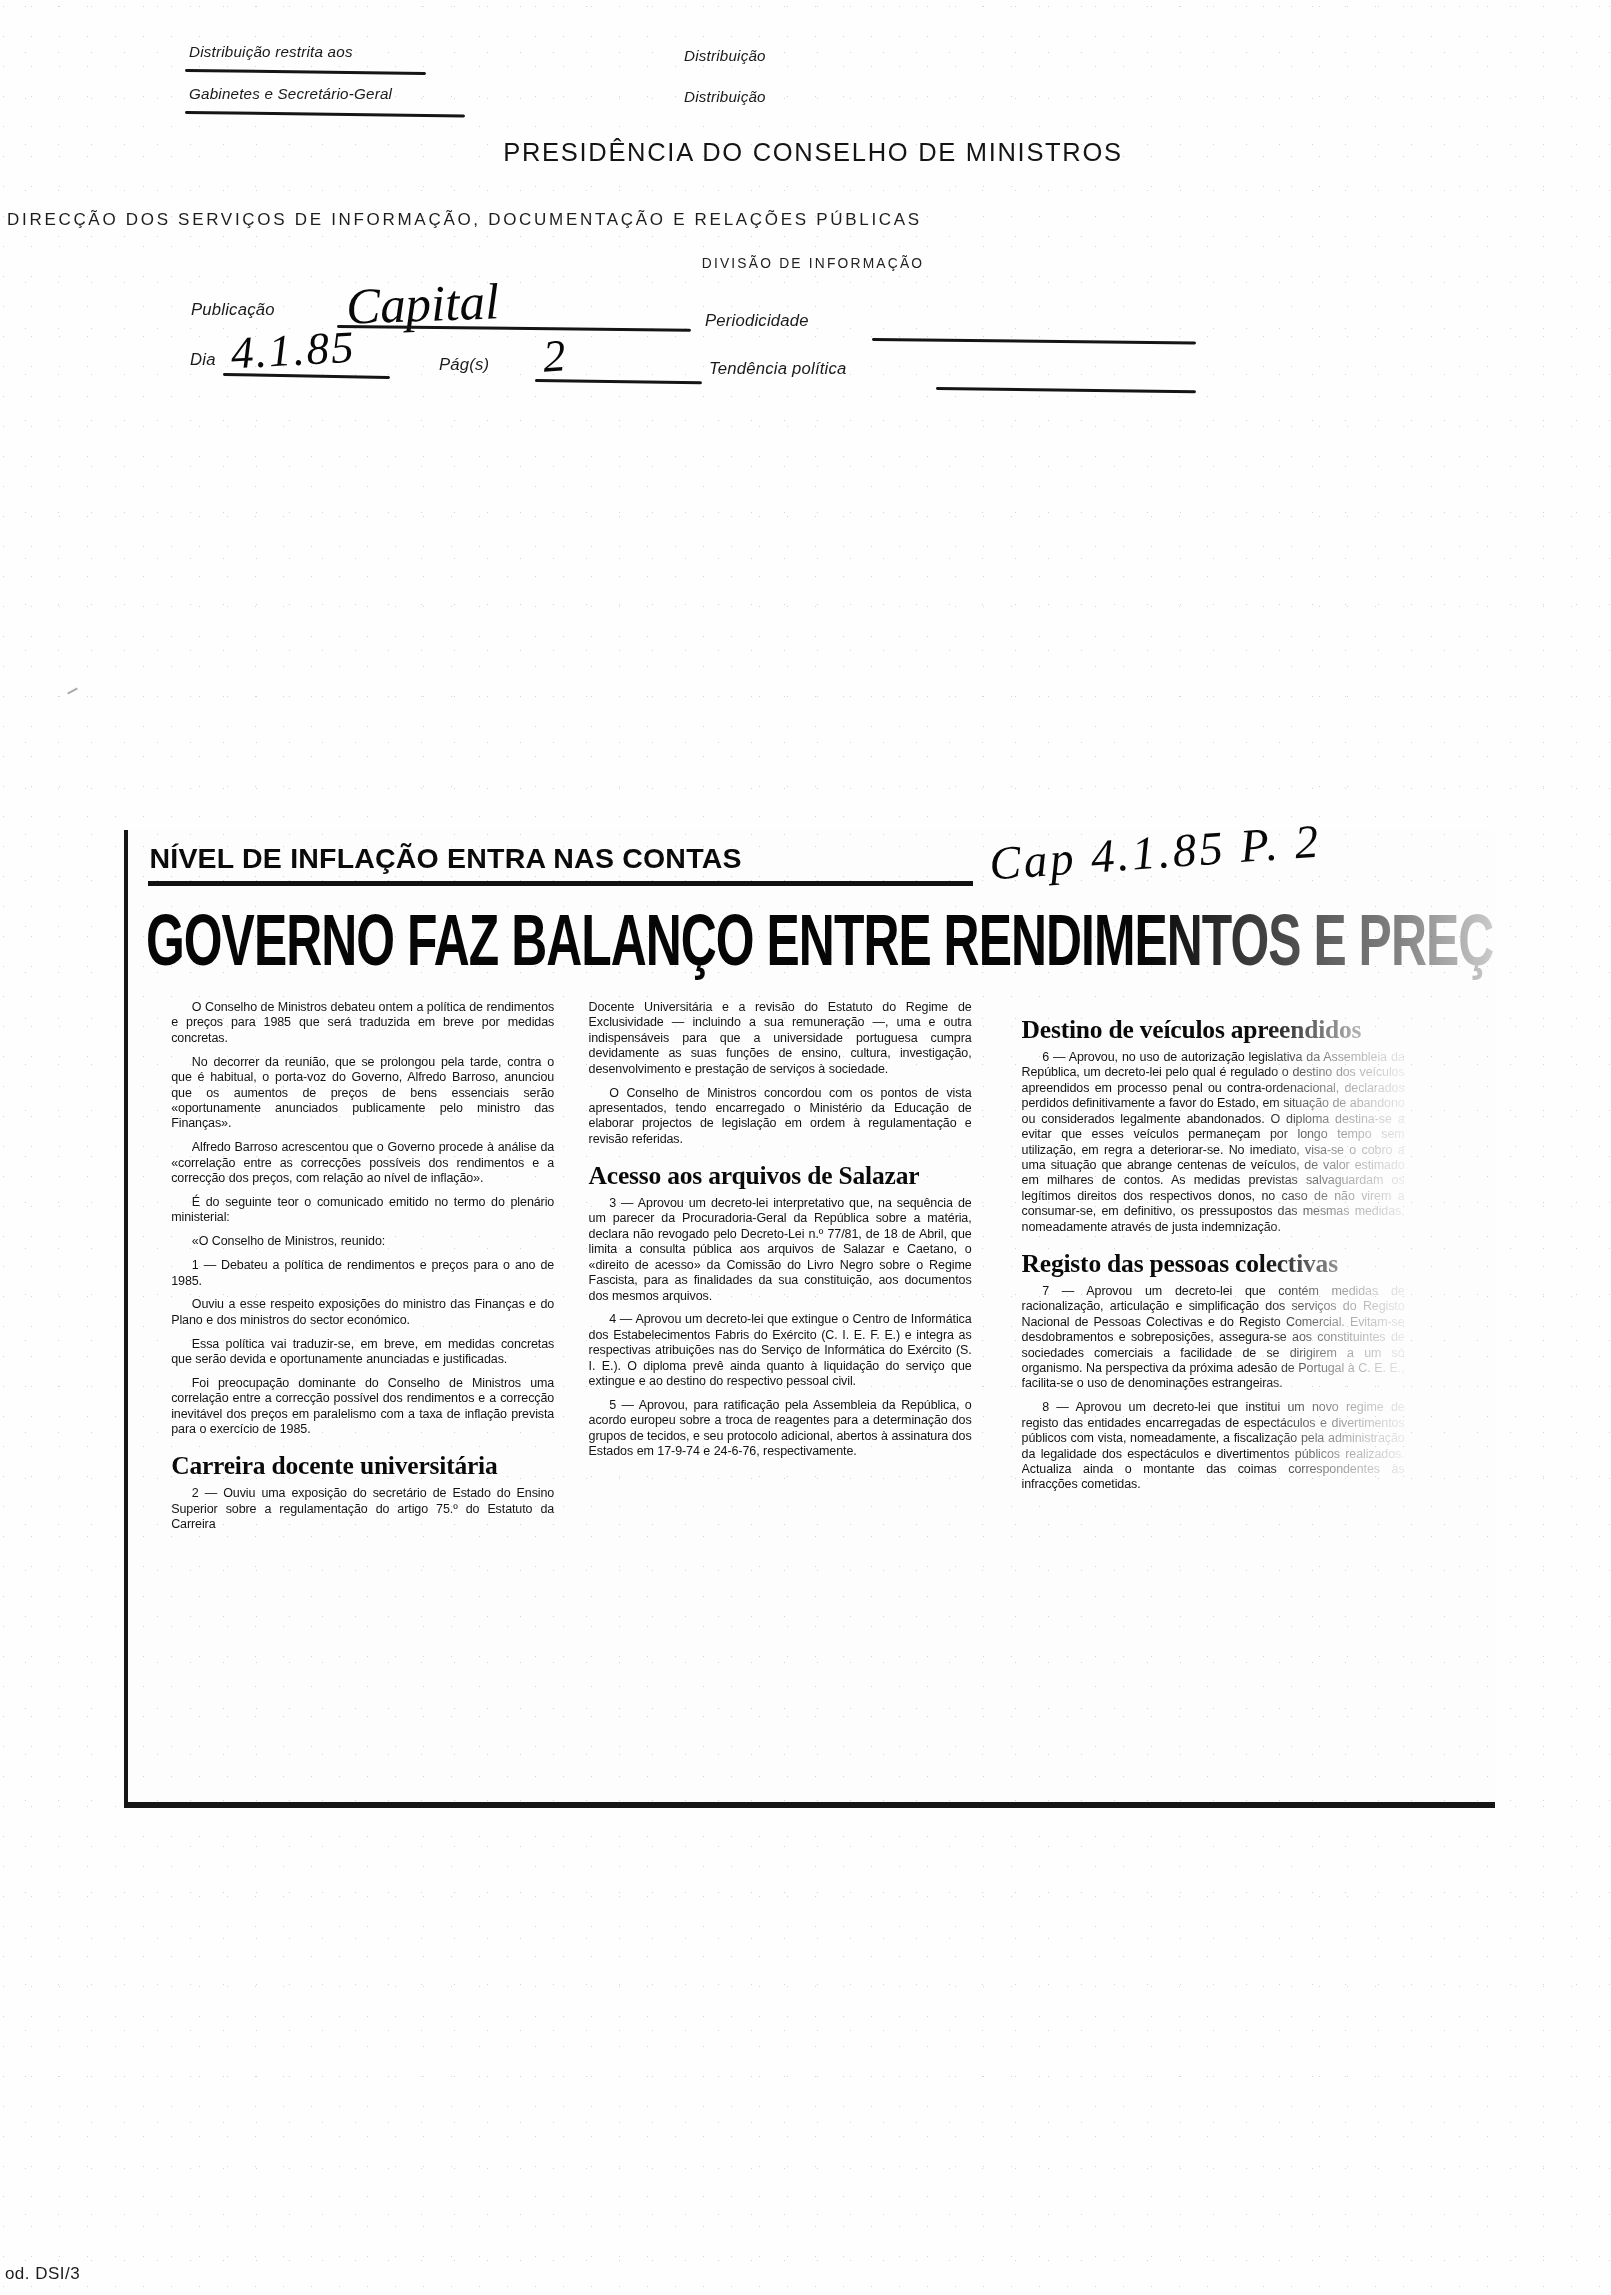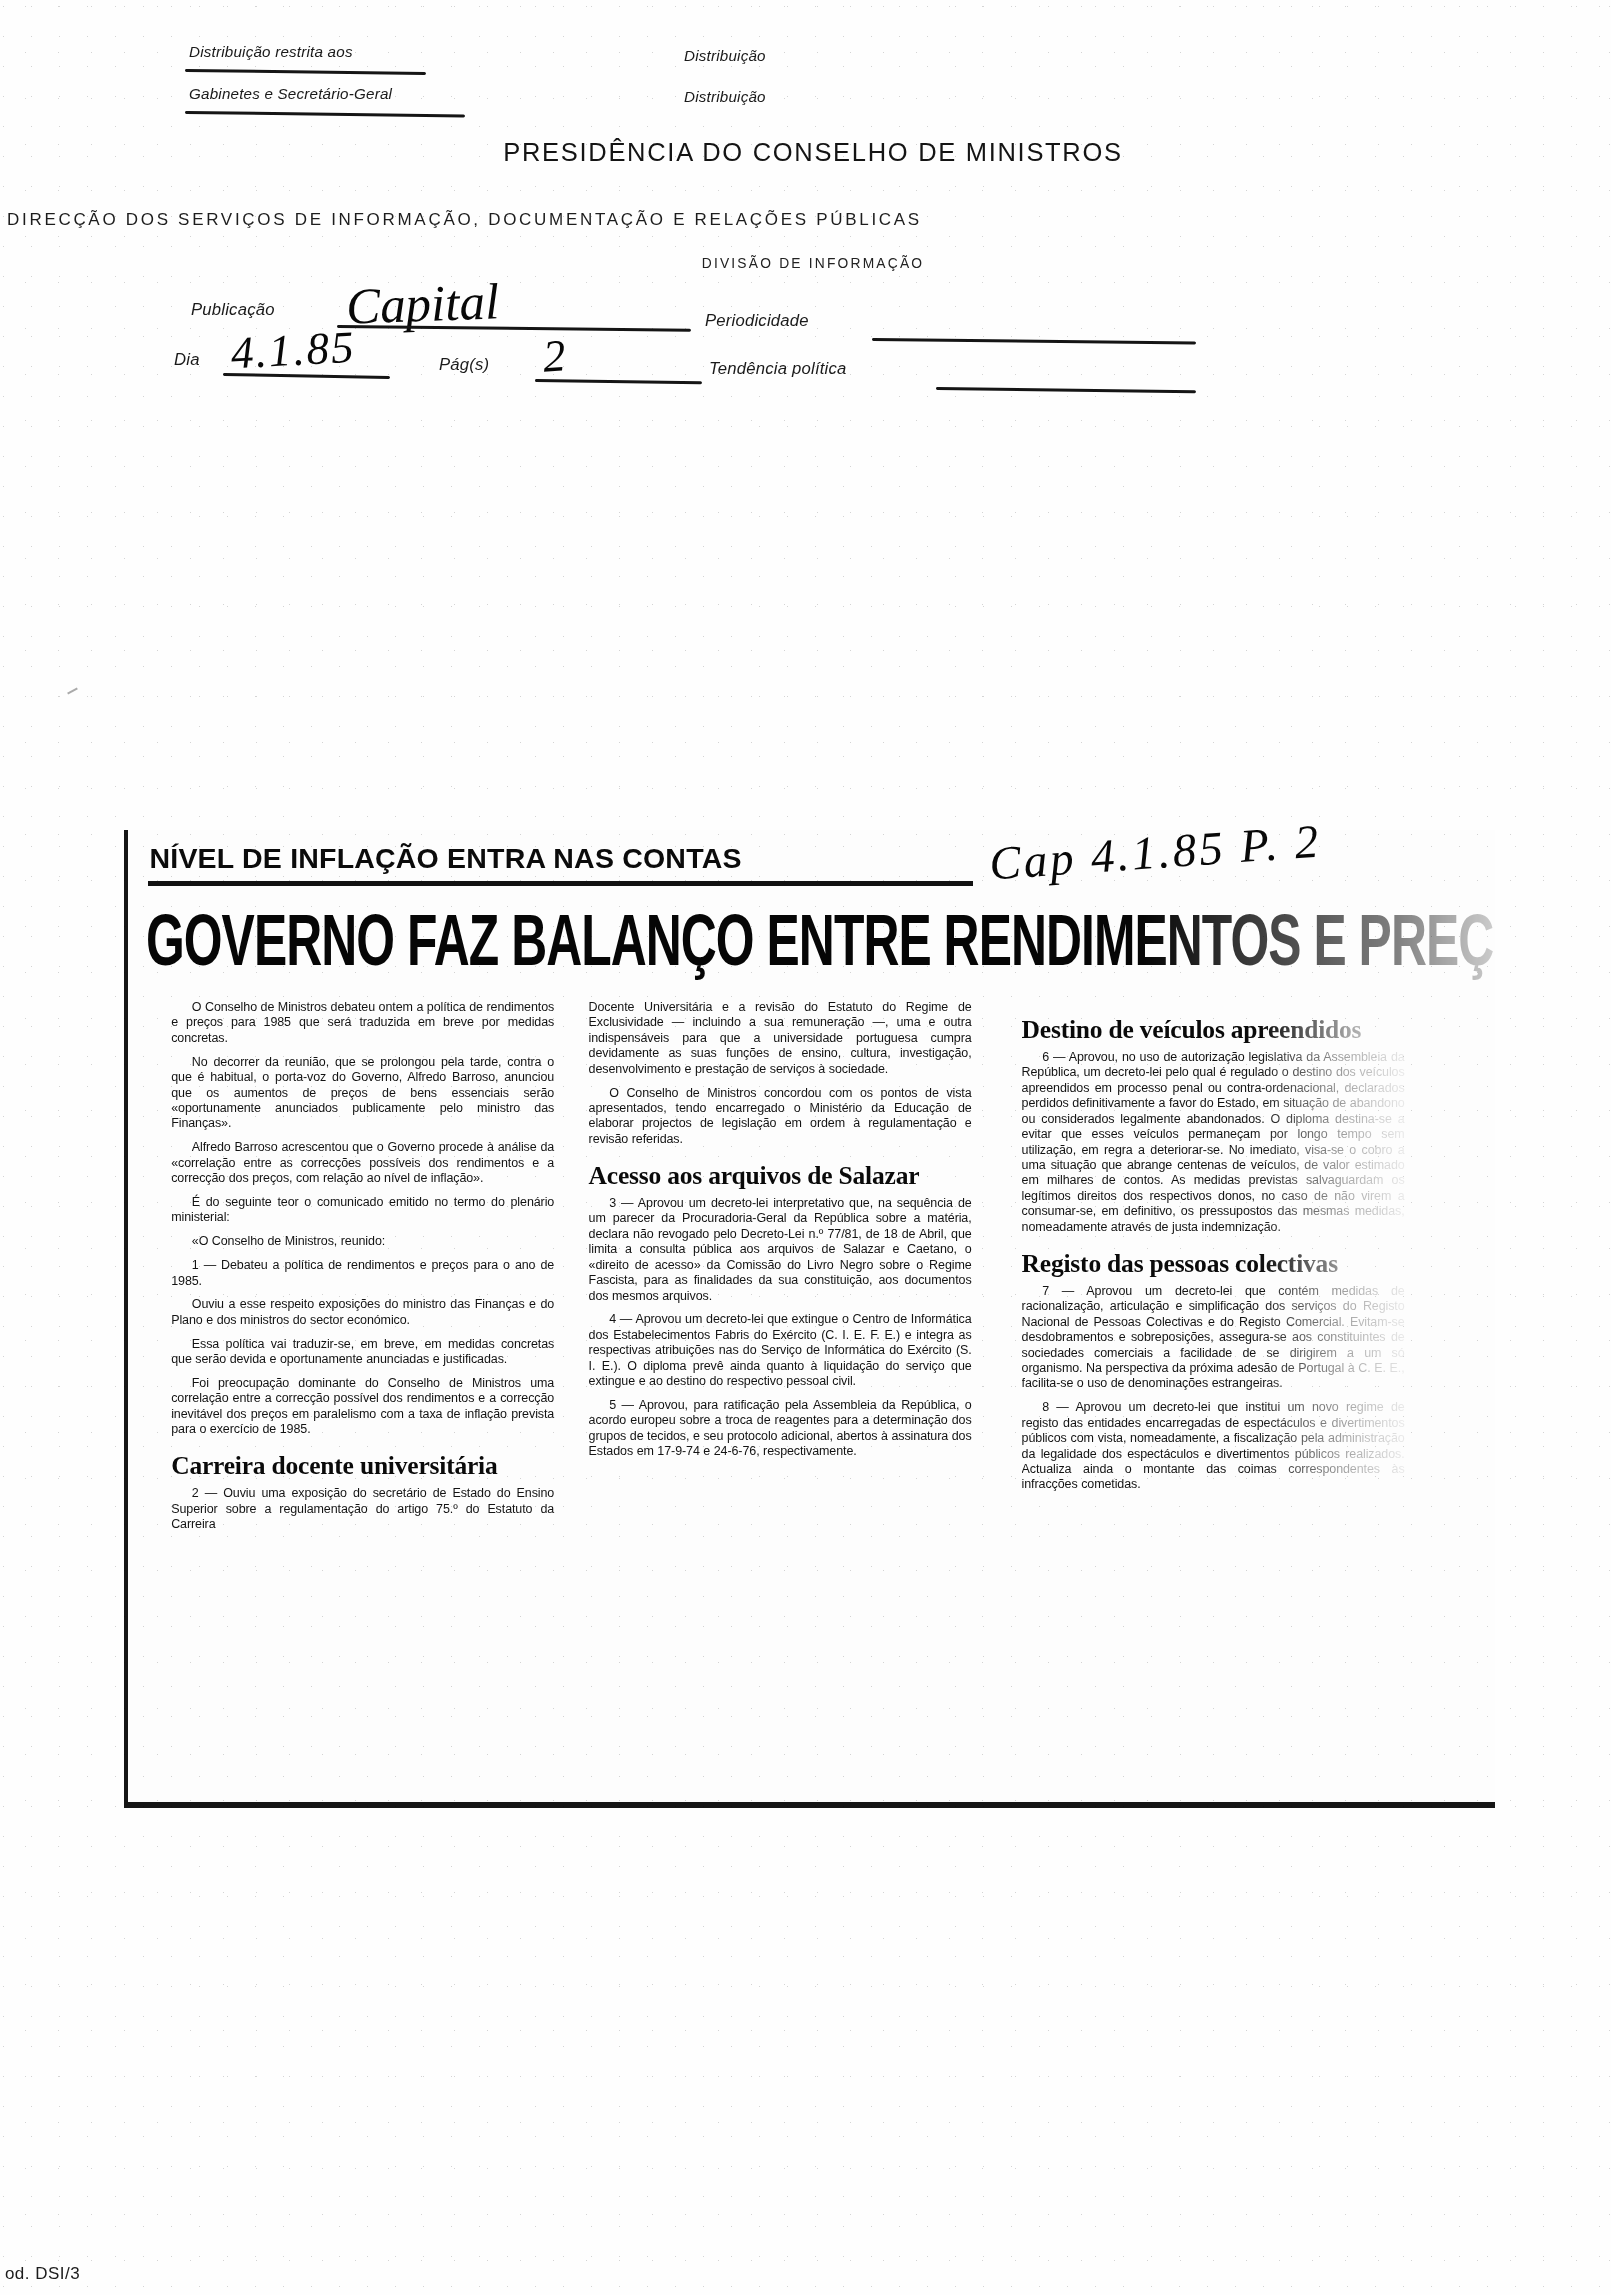--- a/index.html
+++ b/index.html
@@ -102,21 +102,21 @@
     <div class="hdr-wide" style="top:210px;">DIRECÇÃO DOS SERVIÇOS DE INFORMAÇÃO, DOCUMENTAÇÃO E RELAÇÕES PÚBLICAS</div>
     <div class="hdr-div" style="top:256px;">DIVISÃO DE INFORMAÇÃO</div>
 
     <div class="fld" style="left:184px;top:300px;font-size:16.7px;font-style:italic;">Publicação</div>
     <div class="hand" style="left:339px;top:275px;font-size:51px;transform:rotate(-2deg);">Capital</div>
     <div class="rule" style="left:330px;top:325px;width:354px;transform:rotate(0.6deg);"></div>
 
     <div class="fld" style="left:698px;top:311px;font-size:16.7px;font-style:italic;">Periodicidade</div>
     <div class="rule thin" style="left:865px;top:338px;width:324px;transform:rotate(0.6deg);"></div>
 
-    <div class="fld" style="left:167px;top:350px;font-size:16.7px;font-style:italic;">Dia</div>
+    <div class="fld" style="left:183px;top:350px;font-size:16.7px;font-style:italic;">Dia</div>
     <div class="hand" style="left:224px;top:324px;font-size:45px;transform:rotate(-3deg);letter-spacing:2px;">4.1.85</div>
     <div class="rule" style="left:216px;top:373px;width:167px;transform:rotate(1deg);"></div>
 
     <div class="fld" style="left:432px;top:355px;font-size:16.7px;font-style:italic;">Pág(s)</div>
     <div class="hand" style="left:536px;top:330px;font-size:45px;transform:rotate(-4deg);">2</div>
     <div class="rule" style="left:528px;top:379px;width:167px;transform:rotate(0.8deg);"></div>
 
     <div class="fld" style="left:702px;top:359px;font-size:16.7px;font-style:italic;">Tendência política</div>
     <div class="rule thin" style="left:929px;top:387px;width:260px;transform:rotate(0.7deg);"></div>
 

